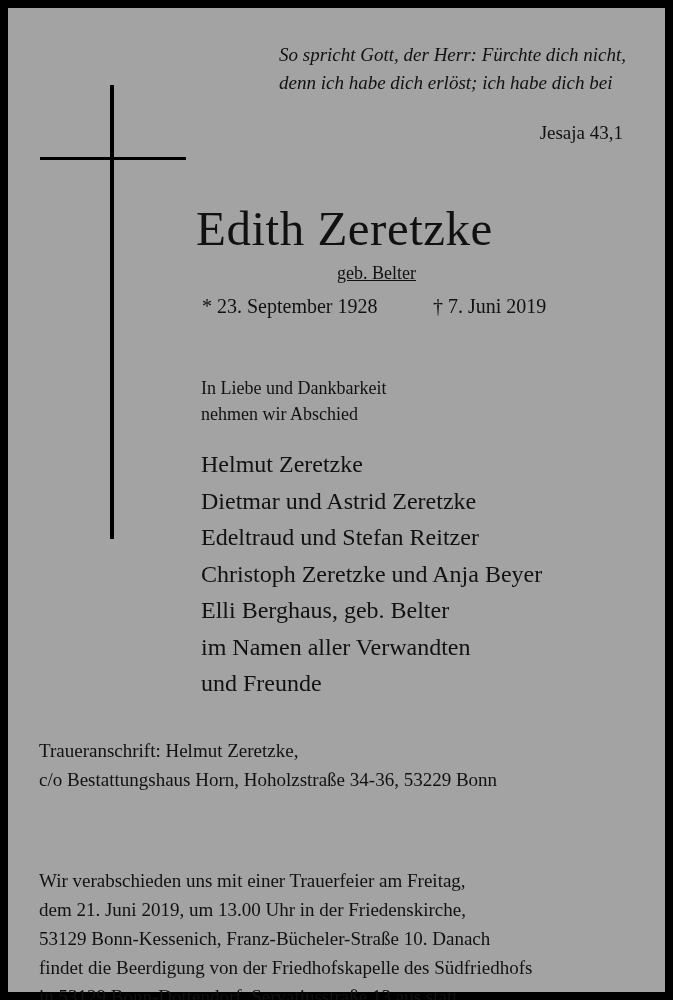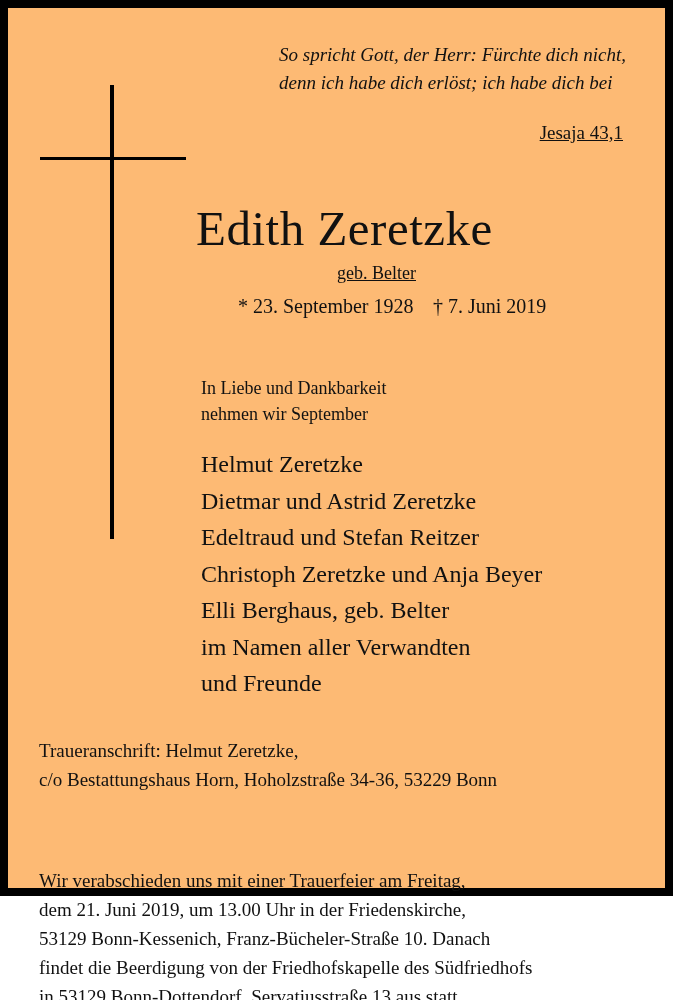--- a/index.html
+++ b/index.html
@@ -1,29 +1,29 @@
 <!DOCTYPE html>
 <html><head>
   <meta charset="utf-8">
   <style>
     html, body { margin: 0; padding: 0; background: #ffffff; }
     body { width: 673px; height: 1000px; position: relative; overflow: hidden; }
     .frame {
-      position: absolute; left: 0; top: 0; width: 673px; height: 896px;
-      box-sizing: border-box; border: 8px solid #000; background: #fdba74; padding-left: 36px;
+      position: absolute; left: 0; top: 0; width: 673px; height: 1000px;
+      box-sizing: border-box; border: 8px solid #000; background: #a3a3a3; padding-left: 36px;
     }
     .serif { font-family: "Liberation Serif", "DejaVu Serif", serif; color: #111; }
     .abs { position: absolute; white-space: nowrap; }
     .verse { left: 271px; top: 33px; font-style: italic; font-size: 19px; line-height: 27.5px; }
-    .verse-ref { right: 42px; top: 114px; font-size: 19px; text-decoration: underline; }
+    .verse-ref { right: 42px; top: 114px; font-size: 19px; }
     .cross-v { position: absolute; left: 102px; top: 77px; width: 4px; height: 454px; background: #000; }
     .cross-h { position: absolute; left: 32px; top: 149px; width: 146px; height: 3px; background: #000; }
     .name { left: 188px; top: 192px; font-size: 49px; font-weight: normal; letter-spacing: 0.5px; }
     .maiden { left: 329px; top: 255px; font-size: 18px; text-decoration: underline; }
-    .birth { left: 194px; top: 287px; font-size: 20px; margin-left: 36px; }
+    .birth { left: 194px; top: 287px; font-size: 20px; }
     .death { left: 425px; top: 287px; font-size: 20px; }
     .intro { left: 193px; top: 367px; font-size: 18px; line-height: 26px; }
     .mourners { left: 193px; top: 438px; font-size: 24px; line-height: 36.5px; }
     .address { left: 31px; top: 728px; font-size: 19px; line-height: 29px; }
     .service { left: 31px; top: 824px; font-size: 19px; line-height: 29px; margin-top: 34px; }
     .line { display: block; }
   </style>
 </head>
 <body>
 
@@ -39,21 +39,21 @@
     <div class="cross-h"></div>
   </div>
 
   <div class="abs serif name">Edith Zeretzke</div>
   <div class="abs serif maiden">geb. Belter</div>
   <div class="abs serif birth">* 23. September 1928</div>
   <div class="abs serif death">† 7. Juni 2019</div>
 
   <div class="abs serif intro">
     <span class="line">In Liebe und Dankbarkeit</span>
-    <span class="line">nehmen wir September</span>
+    <span class="line">nehmen wir Abschied</span>
   </div>
 
   <div class="abs serif mourners">
     <span class="line">Helmut Zeretzke</span>
     <span class="line">Dietmar und Astrid Zeretzke</span>
     <span class="line">Edeltraud und Stefan Reitzer</span>
     <span class="line">Christoph Zeretzke und Anja Beyer</span>
     <span class="line">Elli Berghaus, geb. Belter</span>
     <span class="line">im Namen aller Verwandten</span>
     <span class="line">und Freunde</span>

